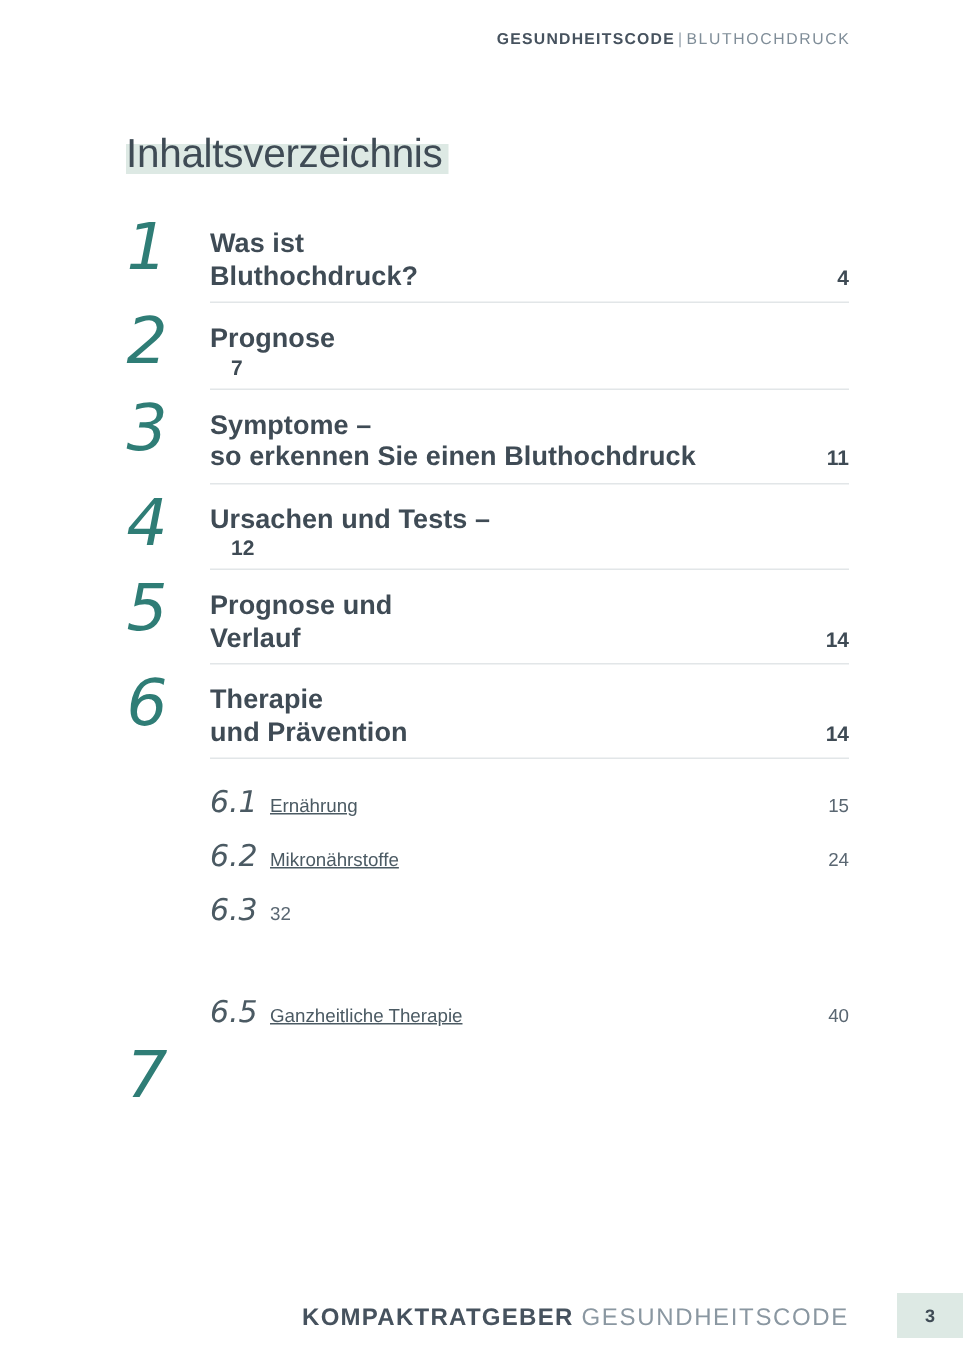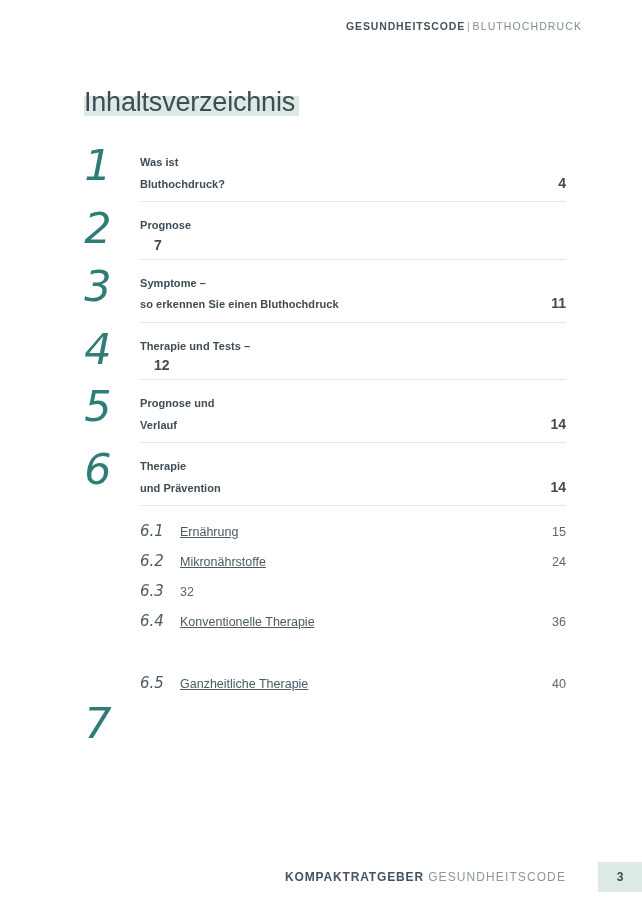--- a/index.html
+++ b/index.html
@@ -14,21 +14,21 @@
     position: relative;
     font-family: "Liberation Sans", "DejaVu Sans", sans-serif;
     color: #3a4550;
     overflow: hidden;
   }
 
   
   .running-head {
     position: absolute;
     top: 20px;
-    right: 60px;
+    right: 75px;
     font-size: 10.5px;
     letter-spacing: 0.85px;
     white-space: nowrap;
     margin-left: 40px;
   }
   .rh-brand {
     font-weight: 700;
     color: #46525e;
   }
   .rh-sep {
@@ -96,21 +96,21 @@
   .entry-body {
     border-bottom: 1px solid #e2e6e8;
     padding-bottom: 6px;
   }
   .entry-row {
     display: flex;
     align-items: baseline;
     justify-content: space-between;
   }
   .entry-title {
-    font-size: 11px;
+    font-size: 18px;
     font-weight: 700;
     color: #3f4b55;
     line-height: 21.5px;
     letter-spacing: 0.05px;
   }
   .entry-page {
     font-size: 14px;
     font-weight: 700;
     color: #3f4b55;
     padding-left: 14px;
@@ -125,21 +125,21 @@
   .sub {
     display: flex;
     align-items: baseline;
     margin-bottom: 12px;
   }
   .sub:last-child { margin-bottom: 0; margin-top: 44px; }
   .sub-num {
     width: 40px;
     flex: 0 0 40px;
     font-family: "DejaVu Sans", sans-serif;
-    font-size: 15px;
+    font-size: 20px;
     font-style: italic;
     font-weight: 400;
     color: #4b5a63;
   }
   .sub-label {
     flex: 1 1 auto;
     font-size: 12.5px;
     font-weight: 400;
     color: #4b5a63;
     text-decoration: underline;
@@ -157,21 +157,21 @@
     position: absolute;
     left: 0;
     right: 0;
     bottom: 16px;
     height: 32px;
   }
   .footer-text {
     position: absolute;
     right: 76px;
     top: 8px;
-    font-size: 12px;
+    font-size: 16px;
     letter-spacing: 0.85px;
     white-space: nowrap;
   }
   .ft-bold {
     font-weight: 700;
     color: #46525e;
   }
   .ft-light {
     font-weight: 400;
     color: #8a97a1;
@@ -241,21 +241,21 @@
         <span class="entry-title">so erkennen Sie einen Bluthochdruck</span>
         <span class="entry-page">11</span>
       </div>
     </div>
   </div>
 
   <div class="entry">
     <div class="entry-num">4</div>
     <div class="entry-body">
       <div class="entry-row">
-        <span class="entry-title">Therapie und Tests –</span>
+        <span class="entry-title">Ursachen und Tests –</span>
       </div>
       <div class="entry-row">
         <span class="entry-page">12</span>
       </div>
     </div>
   </div>
 
   <div class="entry">
     <div class="entry-num">5</div>
     <div class="entry-body">
@@ -291,25 +291,20 @@
     <div class="sub">
       <span class="sub-num">6.2</span>
       <span class="sub-label">Mikronährstoffe</span>
       <span class="sub-page">24</span>
     </div>
     <div class="sub">
       <span class="sub-num">6.3</span>
       <span class="sub-page">32</span>
     </div>
     <div class="sub">
-      <span class="sub-num">6.4</span>
-      <span class="sub-label">Konventionelle Therapie</span>
-      <span class="sub-page">36</span>
-    </div>
-    <div class="sub">
       <span class="sub-num">6.5</span>
       <span class="sub-label">Ganzheitliche Therapie</span>
       <span class="sub-page">40</span>
     </div>
   </div>
 
   <div class="entry">
     <div class="entry-num">7</div>
   </div>
 

